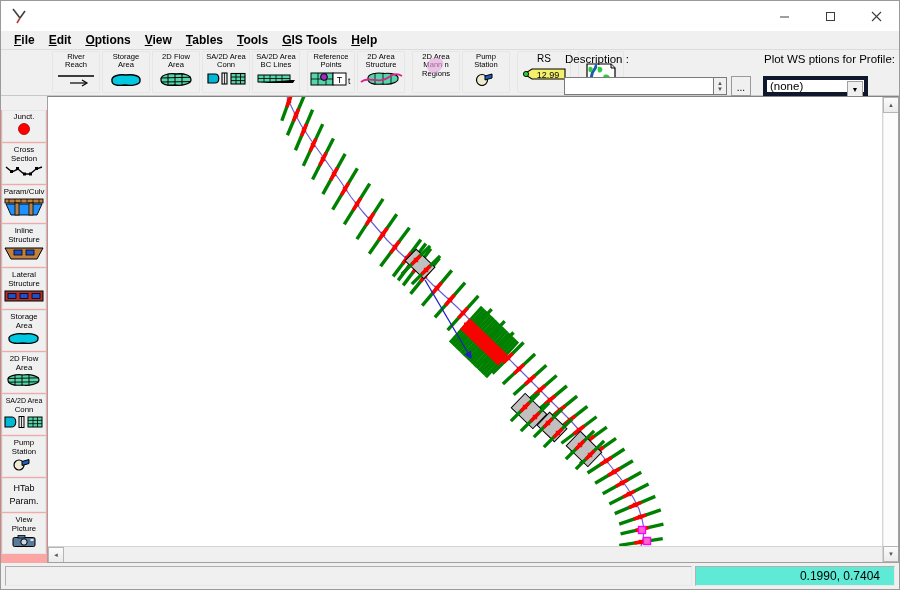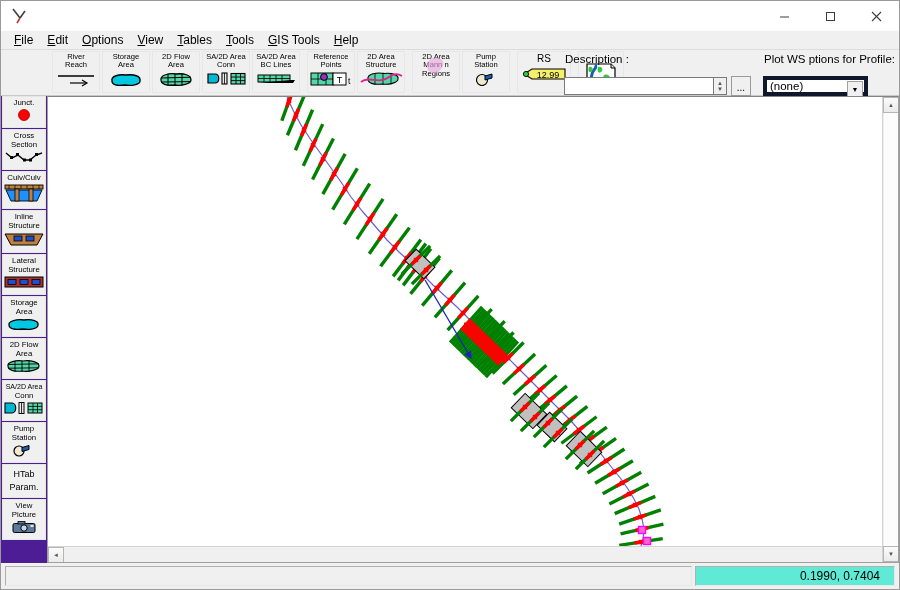--- a/index.html
+++ b/index.html
@@ -50,20 +50,21 @@
     height: 19px; flex: 0 0 19px;
     display: flex; align-items: center;
     padding-left: 6px;
     background: #f0f0f0;
     border-bottom: 1px solid #dcdcdc;
   }
   .menu-item {
     font-size: 12px; color: #000;
     padding: 1px 7px;
     cursor: default;
+    font-weight: bold;
   }
   .menu-item u { text-decoration: underline; }
 
   
   .toolbar {
     height: 46px; flex: 0 0 46px;
     display: flex; align-items: flex-start;
     background: #f0f0f0;
     padding-left: 50px;
     position: relative;
@@ -145,25 +146,26 @@
     border: 1px solid #a0a0a0;
     display: flex; align-items: center; justify-content: center;
     font-size: 7px; color: #000;
   }
 
   
   .body-area { flex: 1 1 auto; display: flex; position: relative; min-height: 0; }
 
   .sidebar {
     width: 46px; flex: 0 0 46px;
-    background: #4c1d95;
+    background: #fca5a5;
     display: flex; flex-direction: column;
     align-items: center;
     position: relative;
     overflow: hidden;
+    margin-top: 14px;
   }
   .side-btn {
     width: 44px;
     background: #f0f0f0;
     border: 1px solid #e6e6e6;
     margin-bottom: 1px;
     display: flex; flex-direction: column;
     align-items: center; justify-content: flex-start;
     padding: 1px 0 1px 0;
     cursor: default;
@@ -480,21 +482,21 @@
             <rect x="6" y="6" width="3" height="3" fill="#000"></rect>
             <rect x="12" y="3" width="3" height="3" fill="#000"></rect>
             <rect x="19" y="8.5" width="3" height="3" fill="#000"></rect>
             <rect x="25" y="8.5" width="3" height="3" fill="#000"></rect>
             <rect x="31" y="3" width="3" height="3" fill="#000"></rect>
           </svg>
         </div>
       </div>
 
       <div class="side-btn">
-        <div class="side-lbl">Culv/Culv</div>
+        <div class="side-lbl">Param/Culv</div>
         <div class="side-ico">
           <svg width="42" height="20" viewBox="0 0 42 20">
             <rect x="2" y="2" width="38" height="4" fill="#c08040" stroke="#000" stroke-width="0.9"></rect>
             <line x1="6" y1="2" x2="6" y2="6" stroke="#000" stroke-width="0.7"></line>
             <line x1="12" y1="2" x2="12" y2="6" stroke="#000" stroke-width="0.7"></line>
             <line x1="18" y1="2" x2="18" y2="6" stroke="#000" stroke-width="0.7"></line>
             <line x1="24" y1="2" x2="24" y2="6" stroke="#000" stroke-width="0.7"></line>
             <line x1="30" y1="2" x2="30" y2="6" stroke="#000" stroke-width="0.7"></line>
             <line x1="36" y1="2" x2="36" y2="6" stroke="#000" stroke-width="0.7"></line>
             <path d="M3 7 L39 7 L34 18 L8 18 Z" fill="#1e90ff" stroke="#000" stroke-width="0.9"></path>

